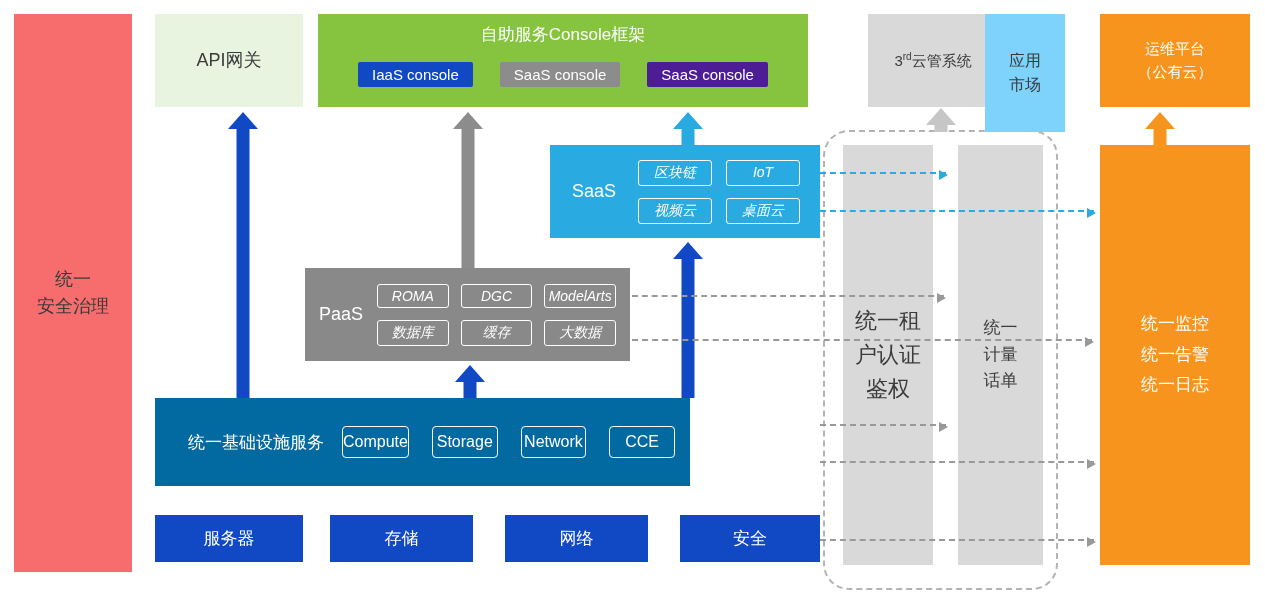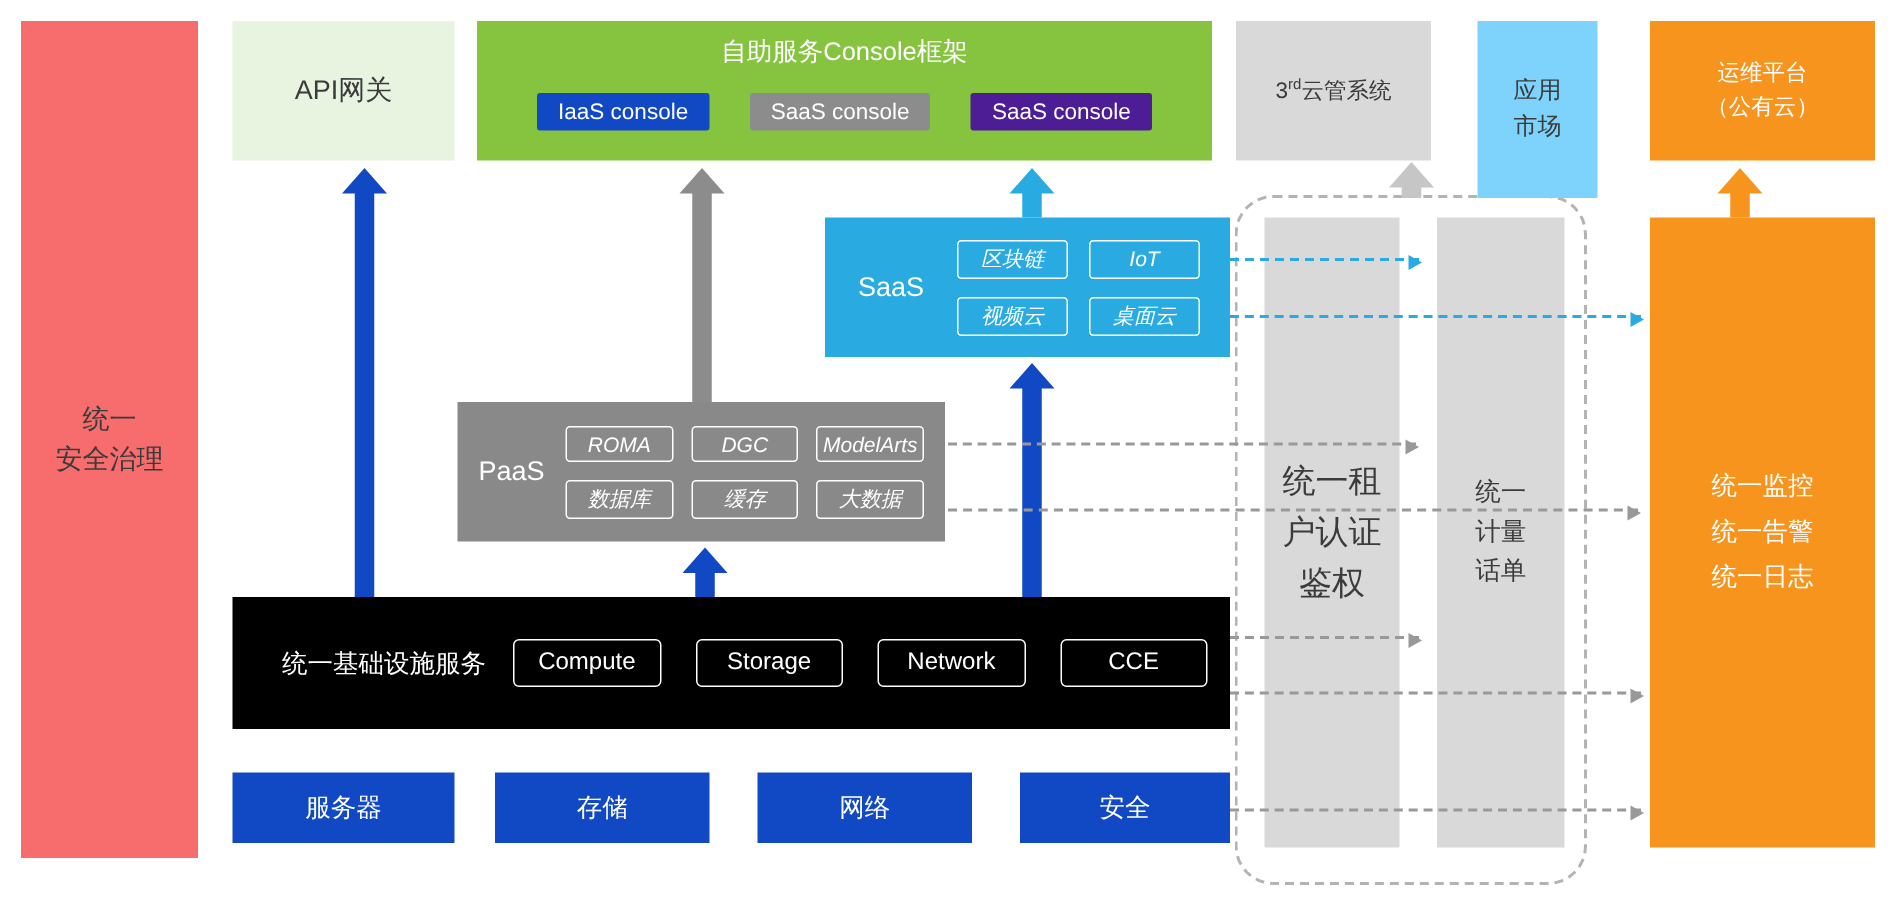--- a/index.html
+++ b/index.html
@@ -21,21 +21,21 @@
 
   .console-framework { left:318px; top:14px; width:490px; height:93px; background:#86c440;
                        flex-direction:column; justify-content:flex-start; padding-top:9px; gap:16px; }
   .cf-title { color:#fff; font-size:17px; }
   .cf-chips { display:flex; gap:27px; }
   .cf-chip  { color:#fff; font-size:15px; padding:4px 14px; border-radius:2px; }
   .chip-iaas { background:#1149c4; }
   .chip-paas { background:#8c8c8c; }
   .chip-saas { background:#4c1d95; }
 
-  .third-party        { left:824px; top:14px; width:130px; height:93px; background:#d9d9d9; }
+  .third-party        { left:868px; top:14px; width:130px; height:93px; background:#d9d9d9; }
   .third-party .label { font-size:15px; }
   .third-party sup    { font-size:10px; }
 
   .app-market        { left:985px; top:14px; width:80px; height:118px; background:#7dd3fc; }
   .app-market .label { font-size:16px; }
 
   .om-platform        { left:1100px; top:14px; width:150px; height:93px; background:#f7941e; }
   .om-platform .label { font-size:15px; }
 
   
@@ -44,21 +44,21 @@
   .side-label { flex:0 0 auto; text-align:center; color:#fff; font-size:18px; }
   .saas-box .side-label { width:88px; }
   .paas-box .side-label { width:72px; }
   .chip-grid { flex:1; display:grid; gap:12px 14px;font-style:italic; }
   .cols2 { grid-template-columns:1fr 1fr; }
   .cols3 { grid-template-columns:1fr 1fr 1fr; gap:12px 12px; }
   .chip { border:1.5px solid #fff; border-radius:3px; color:#fff; font-size:14px;
           text-align:center; padding:3px 2px; white-space:nowrap; overflow:hidden; }
 
   
-  .infra-box { left:155px; top:398px; width:665px; height:88px; background:#000000; padding:0 15px; }
+  .infra-box { left:155px; top:398px; width:535px; height:88px; background:#0369a1; padding:0 15px; }
   .infra-label { color:#fff; font-size:17px; width:172px; text-align:center; flex:0 0 auto; }
   .infra-chips { flex:1; display:grid; grid-template-columns:repeat(4,1fr); gap:23px; }
   .infra-chip { border:1.5px solid #fff; border-radius:4px; color:#fff; font-size:16px;
                 text-align:center; padding:6px 0; }
 
   
   .res-box { top:515px; height:47px; background:#1149c4; }
   .res-box .label { font-size:17px; }
   .res-1 { left:155px; width:148px; }
   .res-2 { left:330px; width:143px; }

